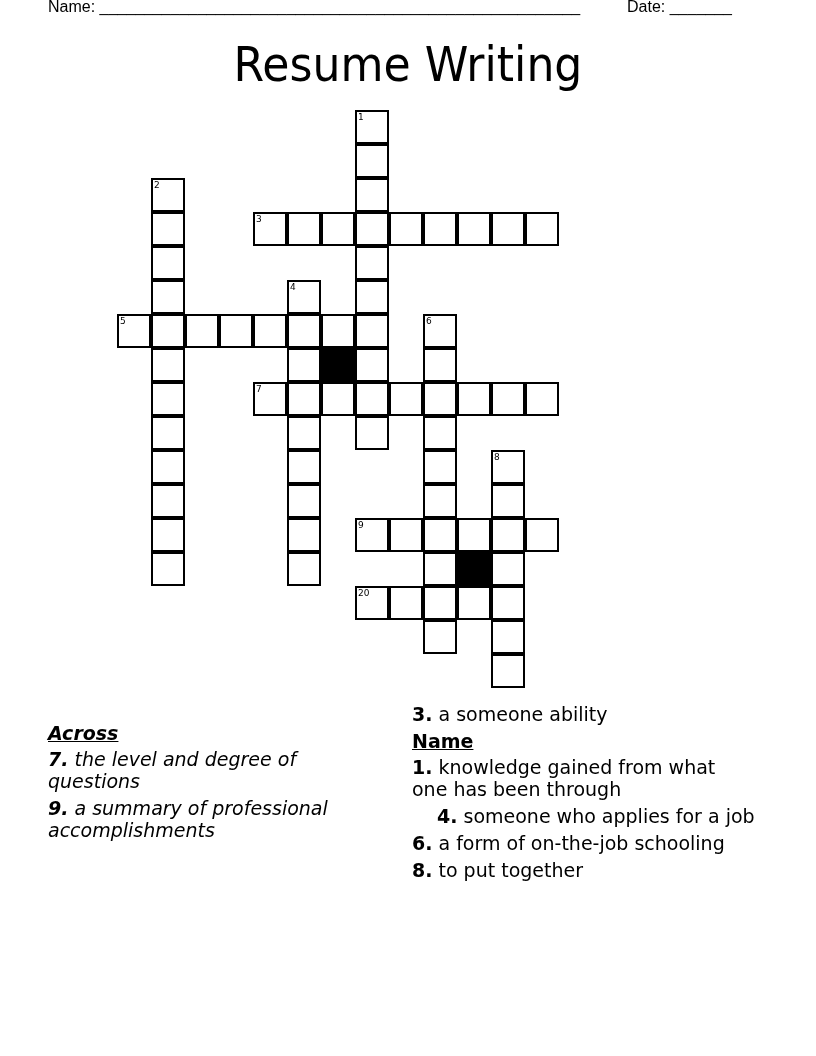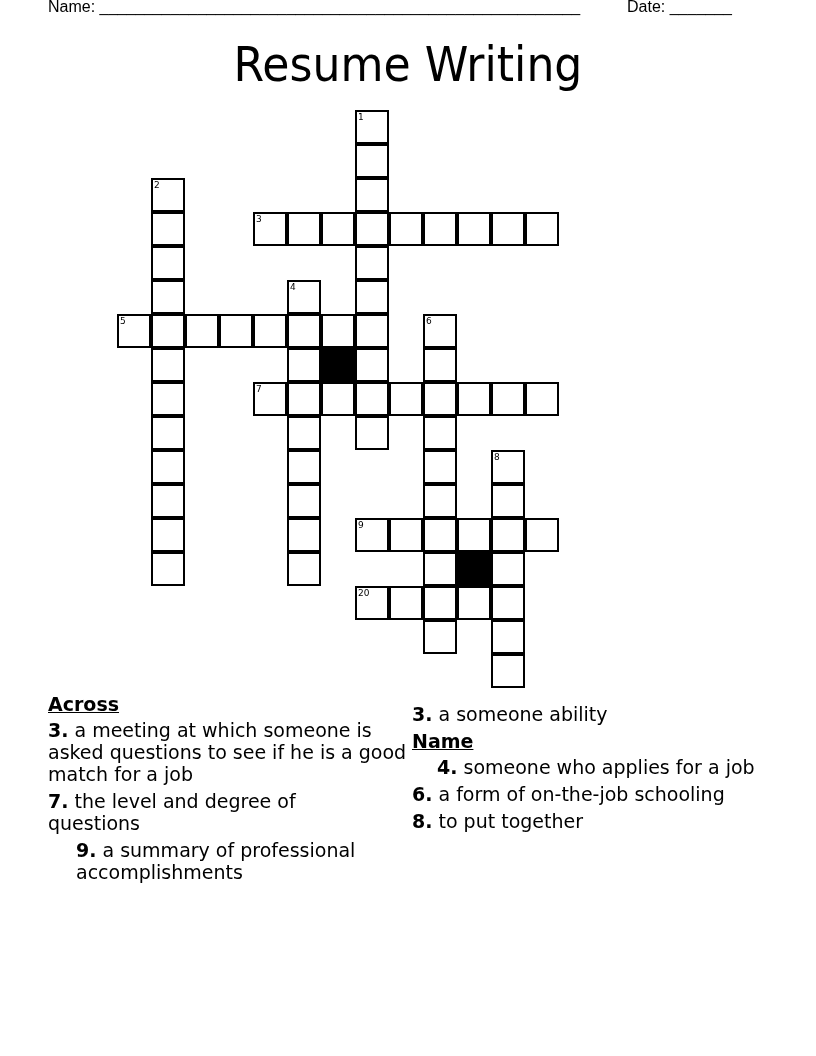--- a/index.html
+++ b/index.html
@@ -115,26 +115,26 @@
     <div class="cell" style="left: 525px; top: 518px;"></div>
     <div class="cell" style="left: 355px; top: 586px;">
       <span class="num">20</span>
     </div>
     <div class="cell" style="left: 389px; top: 586px;"></div>
     <div class="cell" style="left: 457px; top: 586px;"></div>
     <div class="cell black" style="left: 321px; top: 348px;"></div>
     <div class="cell black" style="left: 457px; top: 552px;"></div>
   </div>
 
-<div class="clues" style="left:48px; top:693px; width:360px;">
+<div class="clues" style="left:48px; top:722px; width:360px;font-style:italic;">
   <h3>Across</h3>
-  <div class="clue"><b>3.</b><span> a meeting at which someone is asked questions to see if he is a good match for a job</span></div>
   <div class="clue" style="width:290px;"><b>7.</b><span> the level and degree of questions</span></div>
-  <div class="clue" style="width:310px;margin-left:28px;"><b>9.</b><span> a summary of professional accomplishments</span></div>
+  <div class="clue" style="width:310px;"><b>9.</b><span> a summary of professional accomplishments</span></div>
 </div>
 
 <div class="clues" style="left:412px; top:703px; width:340px;">
   <div class="clue"><b>3.</b><span> a someone ability</span></div>
   <h3>Name</h3>
+  <div class="clue"><b>1.</b><span> knowledge gained from what one has been through</span></div>
   <div class="clue" style="width:320px;margin-left:25px;"><b>4.</b><span> someone who applies for a job</span></div>
   <div class="clue"><b>6.</b><span> a form of on-the-job schooling</span></div>
   <div class="clue"><b>8.</b><span> to put together</span></div>
 </div>
 
 </body></html>

